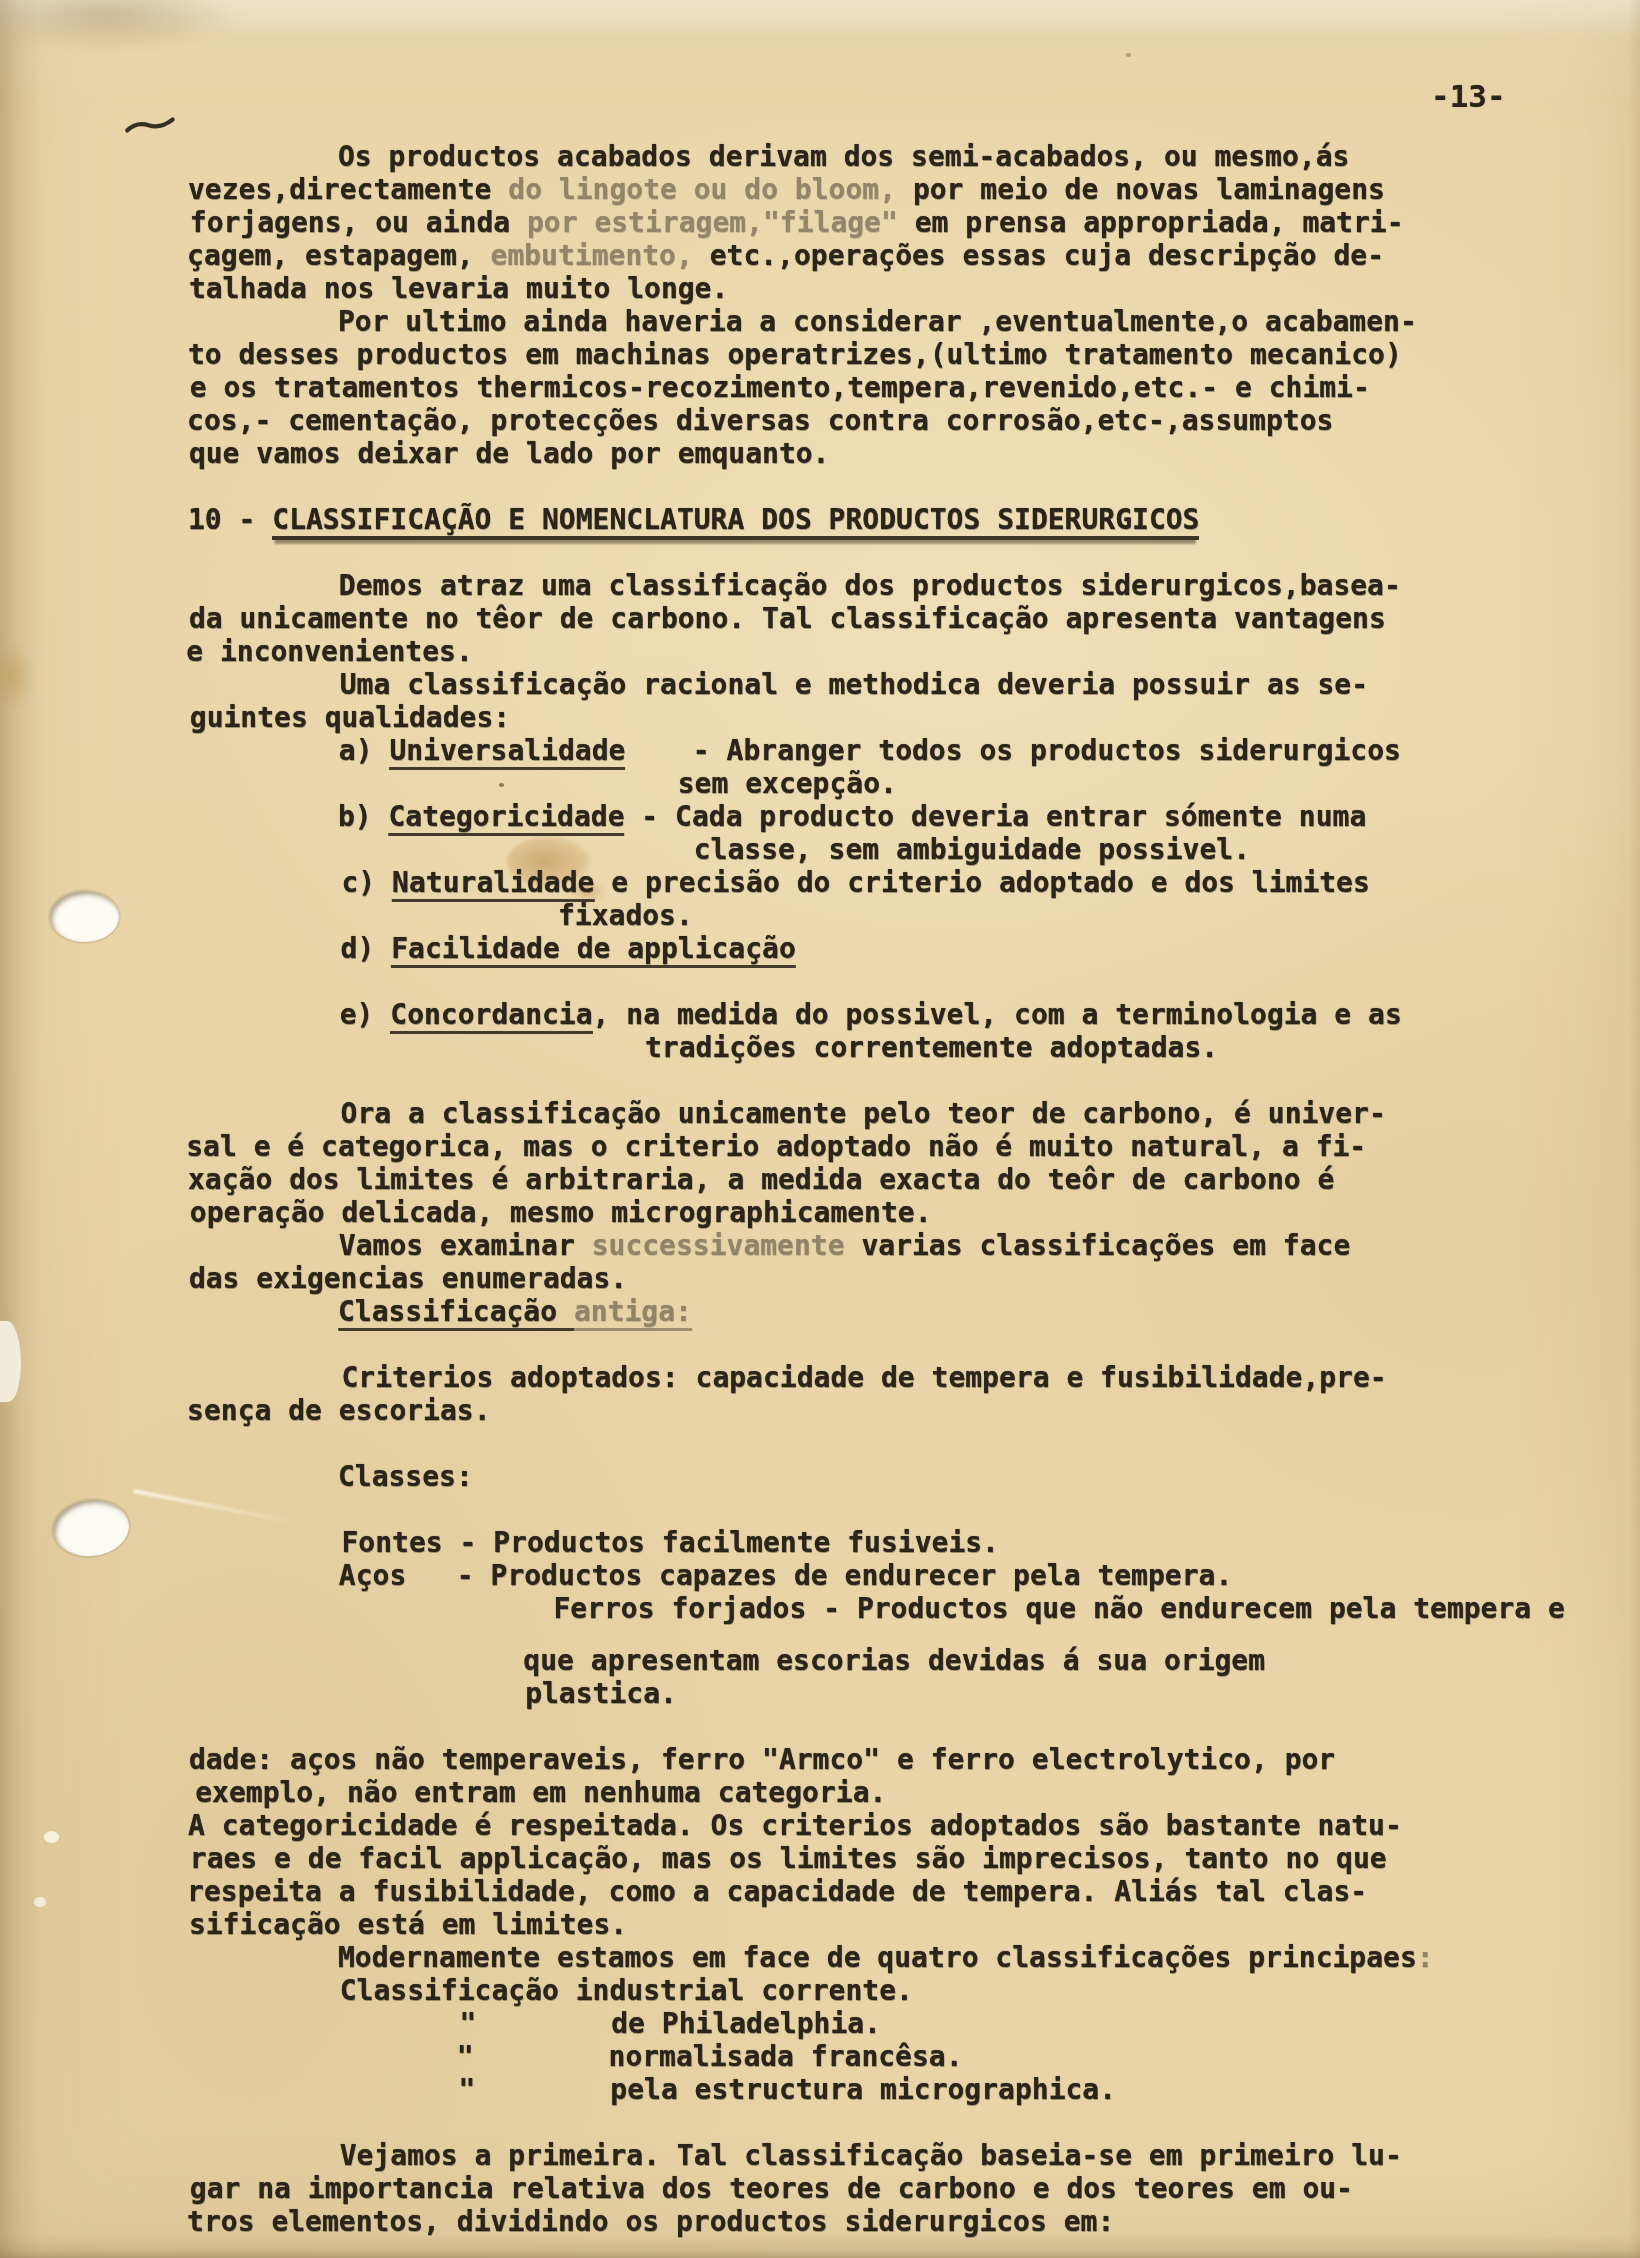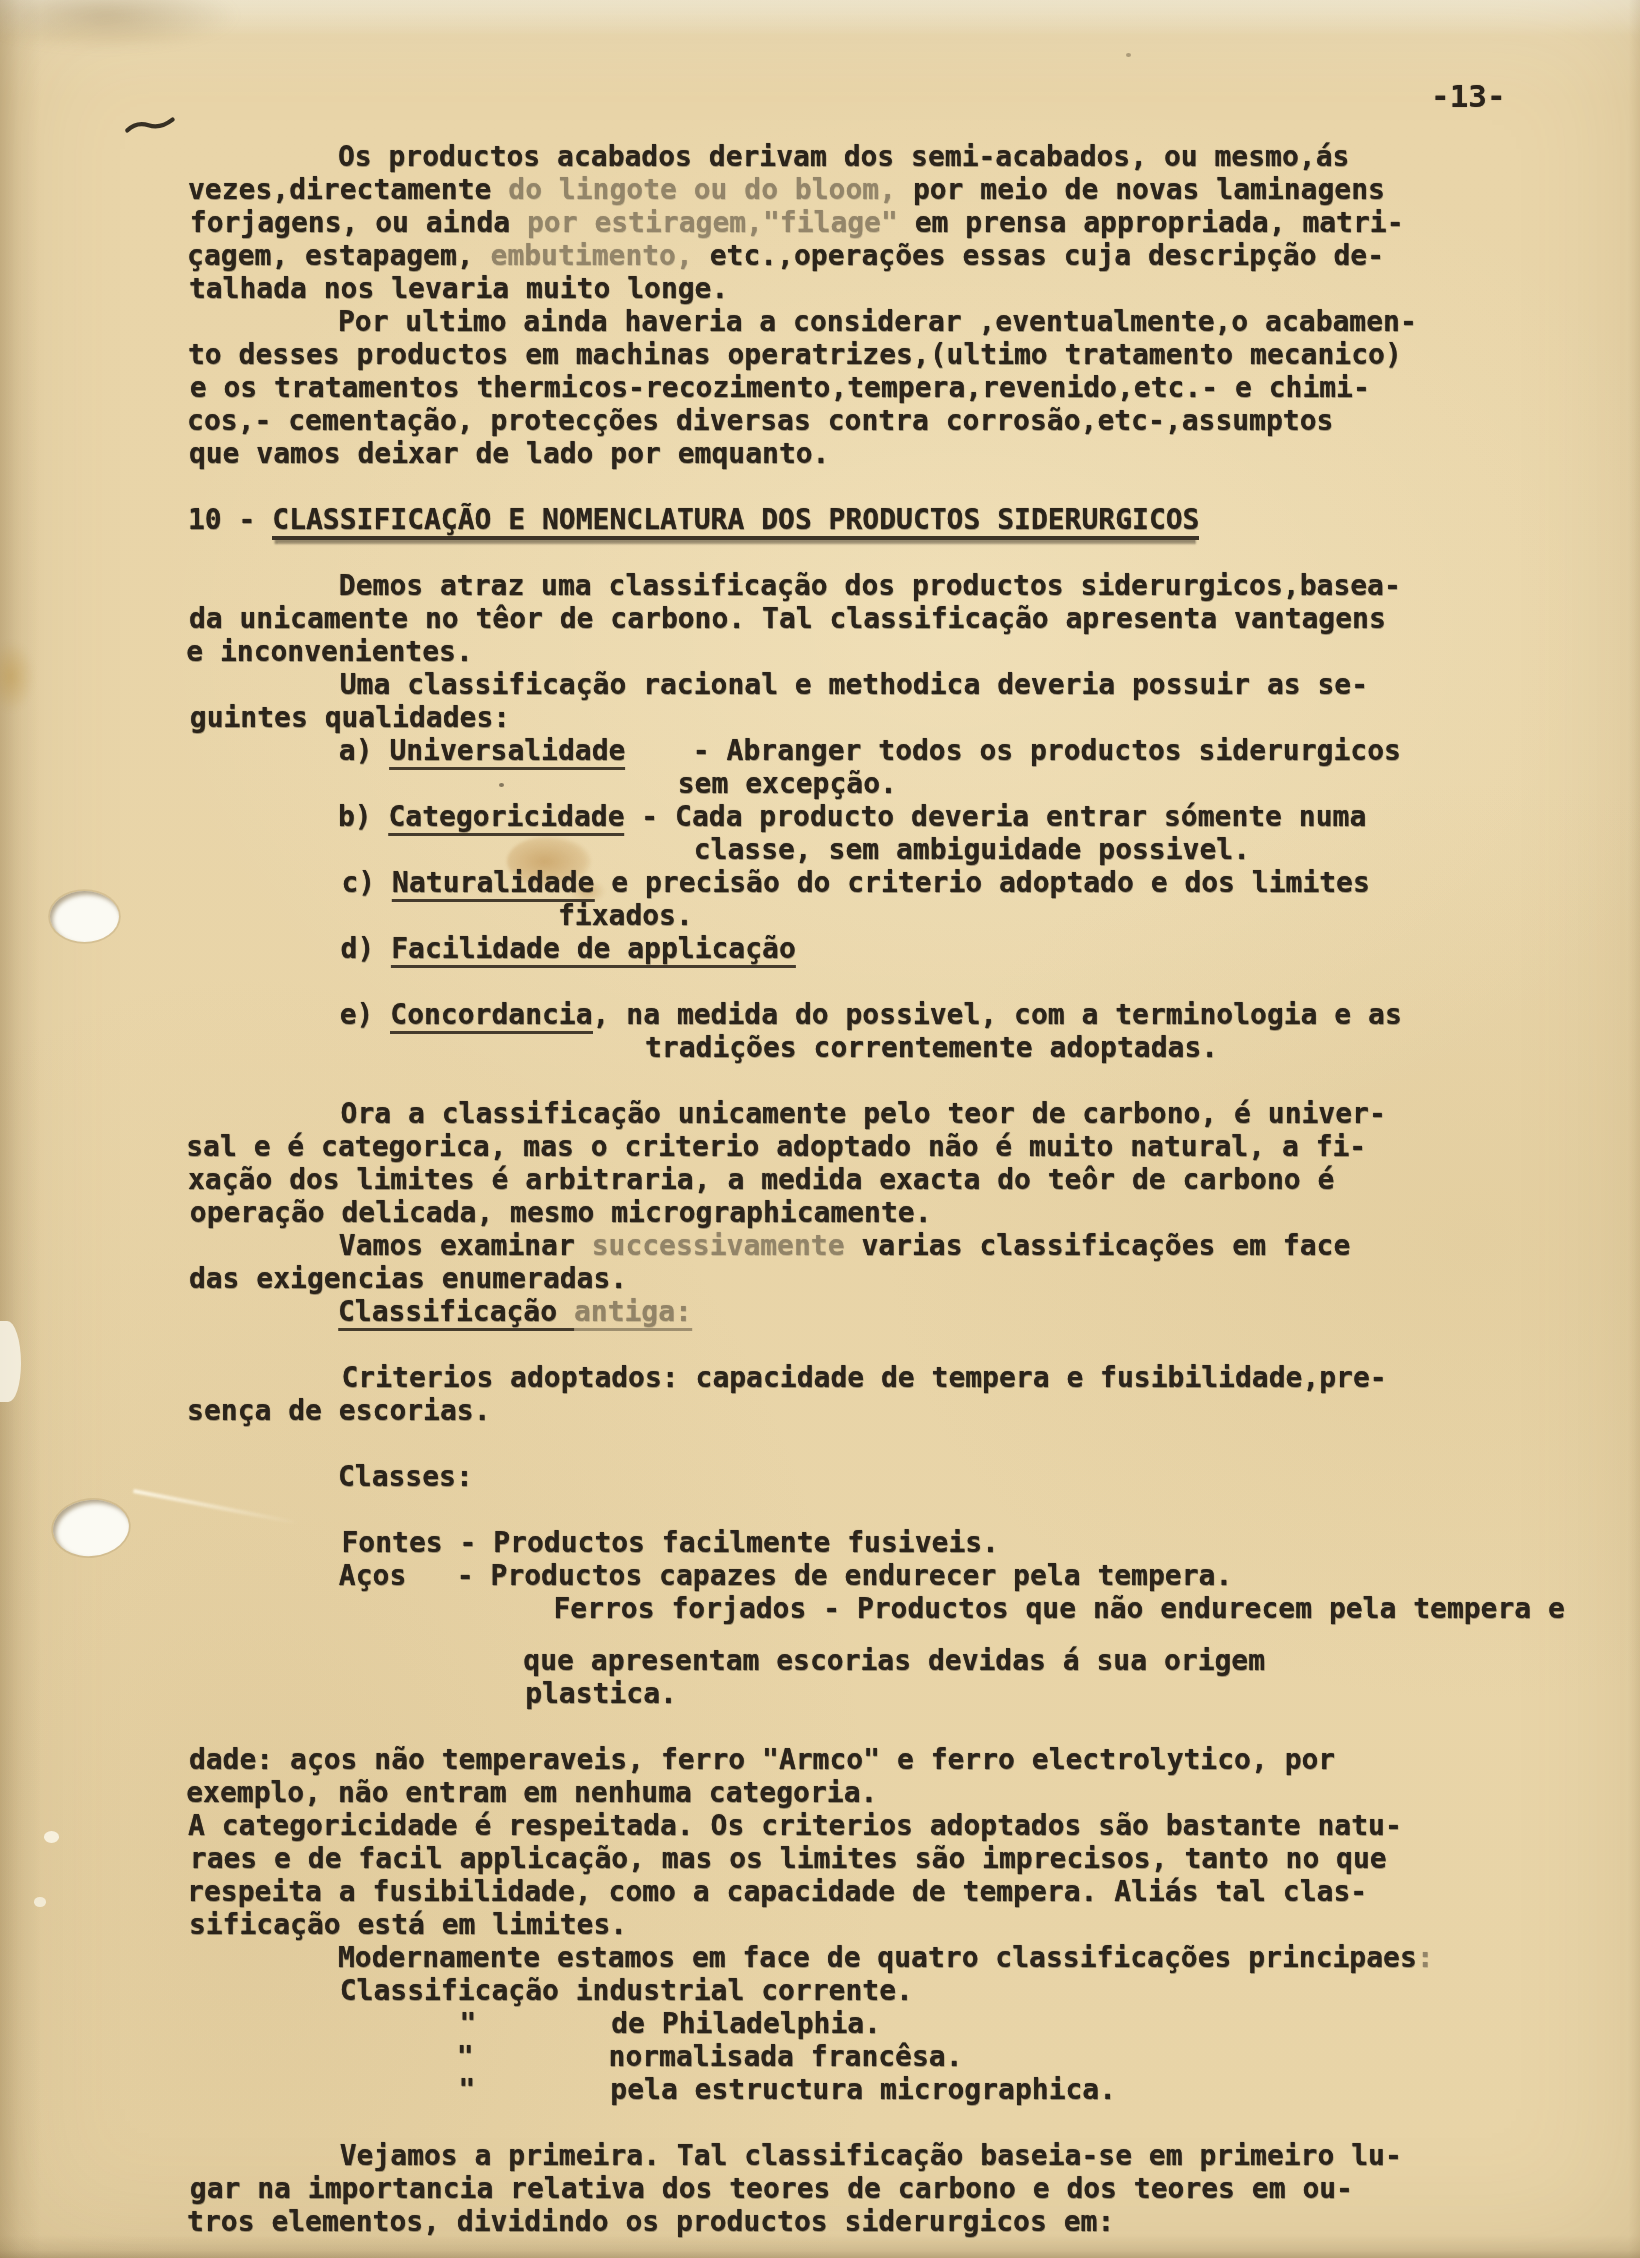--- a/index.html
+++ b/index.html
@@ -136,21 +136,21 @@
       <div class="tl" style="transform: translate(0.9px, -0.9px);">&nbsp;</div>
       <div class="tl" style="transform: translate(-1.8px, -0.9px);"><span>         Classes:</span></div>
       <div class="tl" style="transform: translate(0px, -0.9px);">&nbsp;</div>
       <div class="tl" style="transform: translate(1.8px, -0.9px);"><span>         Fontes - Productos facilmente fusiveis.</span></div>
       <div class="tl" style="transform: translate(-0.9px, -0.9px);"><span>         Aços   - Productos capazes de endurecer pela tempera.</span></div>
       <div class="tl" style="transform: translate(0.9px, -0.9px); text-align: right;"><span>         Ferros forjados - Productos que não endurecem pela tempera e</span></div>
       <div class="tl" style="transform: translate(-1.8px, -0.9px); margin-top: 19px;"><span>                    que apresentam escorias devidas á sua origem</span></div>
       <div class="tl" style="transform: translate(0px, -0.9px);"><span>                    plastica.</span></div>
       <div class="tl" style="transform: translate(1.8px, -0.9px);">&nbsp;</div>
       <div class="tl" style="transform: translate(0.9px, -0.9px);"><span>dade: aços não temperaveis, ferro "Armco" e ferro electrolytico, por</span></div>
-      <div class="tl" style="transform: translate(-1.8px, -0.9px);"><span>exemplo, não entram em nenhuma categoria.</span></div>
+      <div class="tl" style="transform: translate(-1.8px, -0.9px); margin-left: 9px;"><span>exemplo, não entram em nenhuma categoria.</span></div>
       <div class="tl" style="transform: translate(0px, -0.9px);"><span>A categoricidade é respeitada. Os criterios adoptados são bastante natu-</span></div>
       <div class="tl" style="transform: translate(1.8px, -0.9px);"><span>raes e de facil applicação, mas os limites são imprecisos, tanto no que</span></div>
       <div class="tl" style="transform: translate(-0.9px, -0.9px);"><span>respeita a fusibilidade, como a capacidade de tempera. Aliás tal clas-</span></div>
       <div class="tl" style="transform: translate(0.9px, -0.9px);"><span>sificação está em limites.</span></div>
       <div class="tl" style="transform: translate(-1.8px, -0.9px);"><span>         Modernamente estamos em face de quatro classificações principaes</span><span class="f">:</span></div>
       <div class="tl" style="transform: translate(0px, -0.9px);"><span>         Classificação industrial corrente.</span></div>
       <div class="tl" style="transform: translate(1.8px, -0.9px);"><span>                "        de Philadelphia.</span></div>
       <div class="tl" style="transform: translate(-0.9px, -0.9px);"><span>                "        normalisada francêsa.</span></div>
       <div class="tl" style="transform: translate(0.9px, -0.9px);"><span>                "        pela estructura micrographica.</span></div>
       <div class="tl" style="transform: translate(-1.8px, -0.9px);">&nbsp;</div>

